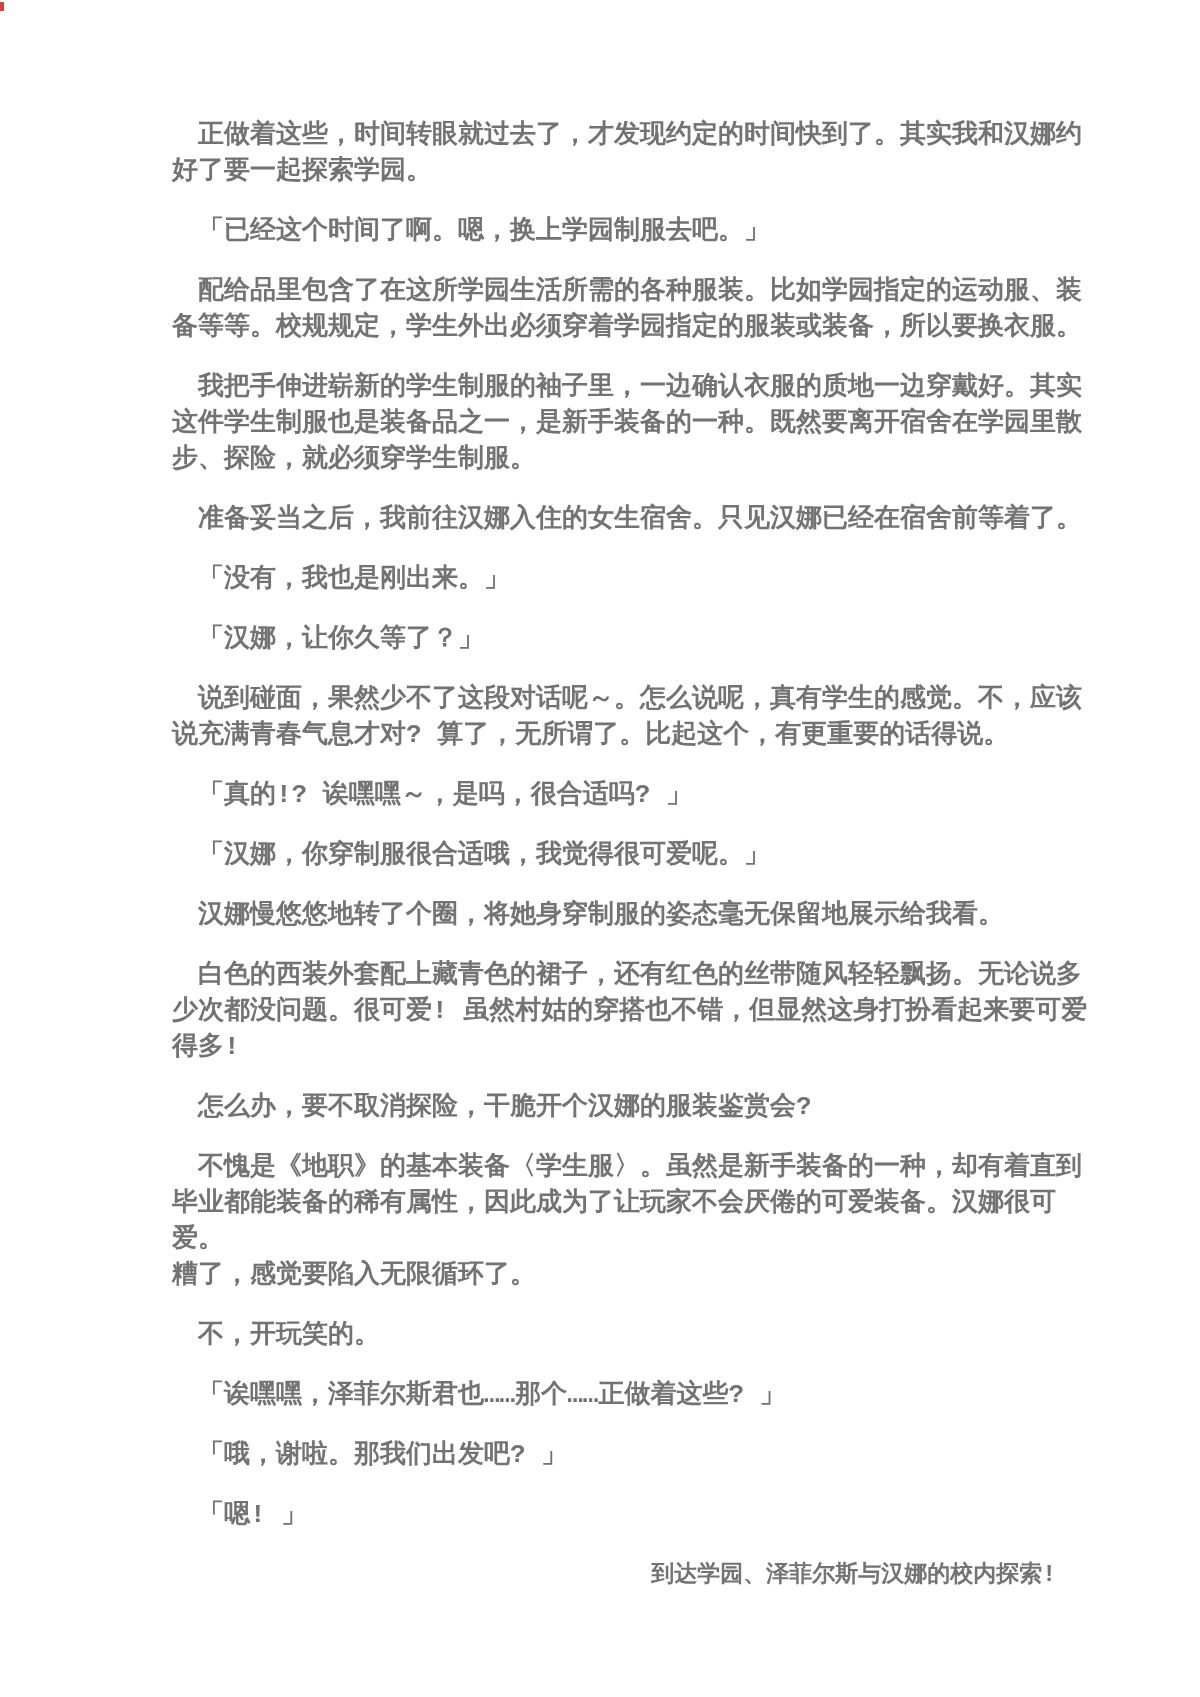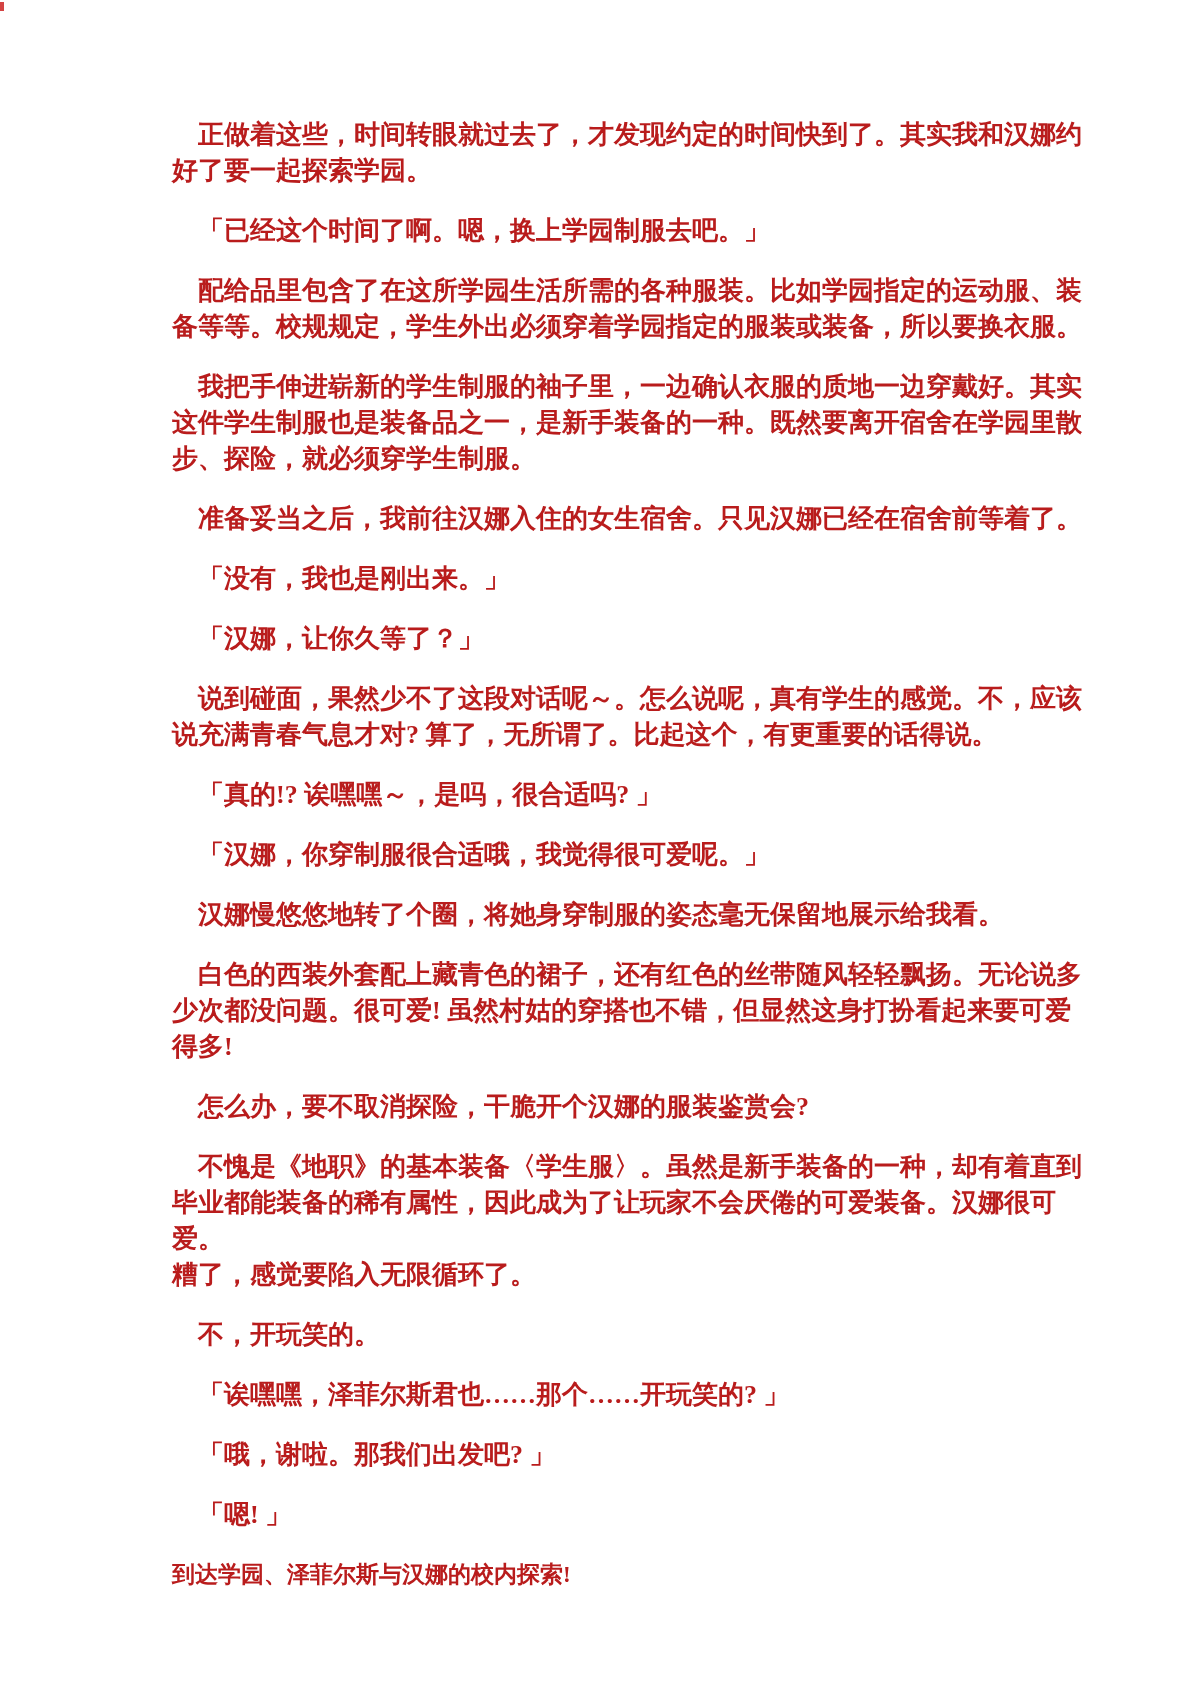--- a/index.html
+++ b/index.html
@@ -2,22 +2,22 @@
 <html><head>
 <meta charset="utf-8">
 <style>
   html, body { margin: 0; padding: 0; background: #ffffff; }
   .page {
     position: relative;
     width: 1200px;
     height: 1697px;
     background: #ffffff;
     overflow: hidden;
-    font-family: Liberation Serif, serif;
-    color: #b91c1c;
+    font-family: Liberation Mono, monospace;
+    color: #737373;
   }
   .corner-mark {
     position: absolute;
     left: 0;
     top: 2px;
     width: 4px;
     height: 9px;
     background: #cc2222;
     opacity: 0.85;
   }
@@ -32,21 +32,21 @@
     letter-spacing: 0;
   }
   .text-block p {
     margin: 0 0 24px 0;
     text-indent: 26px;
     white-space: pre-line;
     text-align: left;
   }
   .text-block p.caption {
     text-indent: 0;
-    text-align: left;
+    text-align: right;
     font-size: 23px;
     padding-right: 48px;
     margin-bottom: 0;
   }
 </style>
 </head>
 <body>
 
 <div class="page">
   <div class="corner-mark"></div>
@@ -69,18 +69,18 @@
       <p class="dialogue">「汉娜，你穿制服很合适哦，我觉得很可爱呢。」</p>
       <p class="narration">汉娜慢悠悠地转了个圈，将她身穿制服的姿态毫无保留地展示给我看。</p>
       <p class="narration">白色的西装外套配上藏青色的裙子，还有红色的丝带随风轻轻飘扬。无论说多
 少次都没问题。很可爱! 虽然村姑的穿搭也不错，但显然这身打扮看起来要可爱
 得多!</p>
       <p class="narration">怎么办，要不取消探险，干脆开个汉娜的服装鉴赏会?</p>
       <p class="narration">不愧是《地职》的基本装备〈学生服〉。虽然是新手装备的一种，却有着直到
 毕业都能装备的稀有属性，因此成为了让玩家不会厌倦的可爱装备。汉娜很可爱。
 糟了，感觉要陷入无限循环了。</p>
       <p class="narration">不，开玩笑的。</p>
-      <p class="dialogue">「诶嘿嘿，泽菲尔斯君也……那个……开玩笑的? 」</p>
+      <p class="dialogue">「诶嘿嘿，泽菲尔斯君也……那个……正做着这些? 」</p>
       <p class="dialogue">「哦，谢啦。那我们出发吧? 」</p>
       <p class="dialogue">「嗯! 」</p>
       <p class="caption">到达学园、泽菲尔斯与汉娜的校内探索!</p>
   </div>
 </div>
 
 </body></html>

